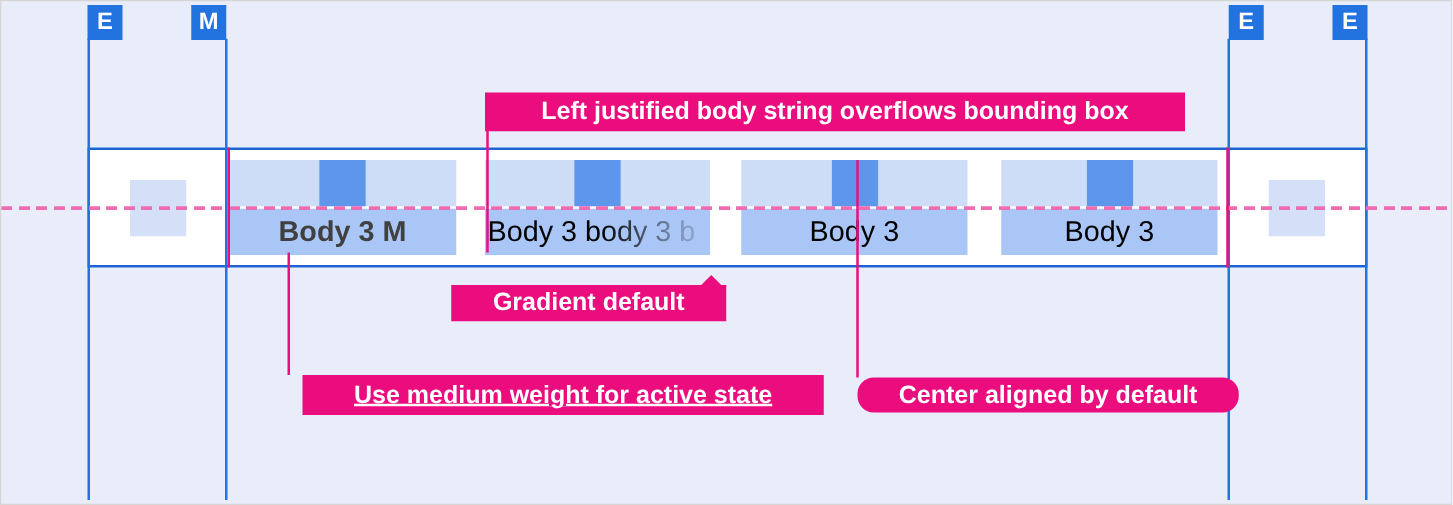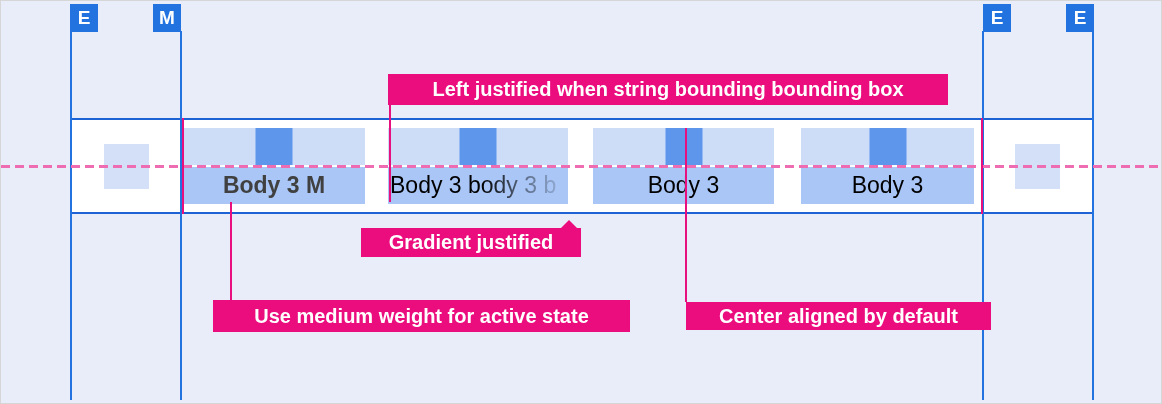--- a/index.html
+++ b/index.html
@@ -54,22 +54,22 @@
   .ld-overflow{left:388px;top:103px;height:98px;}
   .ld-active{left:229px;top:201px;height:98px;}
   .ld-center{left:684px;top:127px;height:174px;}
   
   .note{
     position:absolute;background:#EB0D7E;color:#fff;font-weight:700;font-size:20px;
     display:flex;align-items:center;justify-content:center;white-space:nowrap;z-index:6;
   }
   .note-left-justified{left:387px;top:73px;width:560px;height:31px;}
   .note-gradient{left:360px;top:227px;width:220px;height:29px;}
-  .note-medium{left:212px;top:299px;width:417px;height:32px;}
-  .note-center{left:685px;top:301px;width:305px;height:28px;}
+  .note-medium{left:241px;top:299px;width:417px;height:32px;text-decoration:underline;}
+  .note-center{left:685px;top:301px;width:305px;height:28px;border-radius:13px;}
   .caret-up{
     position:absolute;top:-8px;left:200px;width:0;height:0;
     border-left:8px solid transparent;border-right:8px solid transparent;
     border-bottom:8px solid #EB0D7E;
   }
 </style>
 </head>
 <body>
 
 <div class="canvas">
@@ -127,24 +127,24 @@
   </div>
 
   <div class="dashline"></div>
 
   <div class="leader ld-left-edge"></div>
   <div class="leader ld-right-edge"></div>
   <div class="leader ld-overflow"></div>
   <div class="leader ld-active"></div>
   <div class="leader ld-center"></div>
 
-  <div class="note note-left-justified">Left justified when string bounding bounding box</div>
+  <div class="note note-left-justified">Left justified body string overflows bounding box</div>
 
   <div class="note note-gradient">
     <div class="caret-up"></div>
-    <span>Gradient justified</span>
+    <span>Gradient default</span>
   </div>
 
   <div class="note note-medium">Use medium weight for active state</div>
 
   <div class="note note-center">Center aligned by default</div>
 
 </div>
 
 </body></html>

